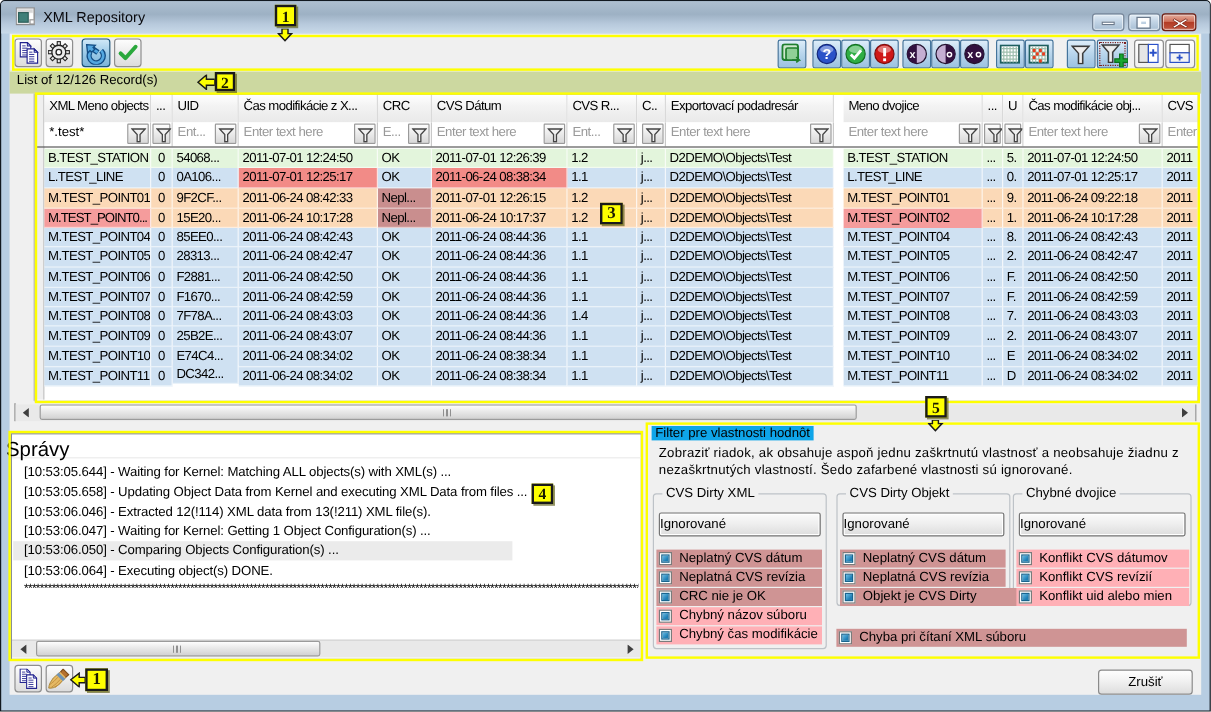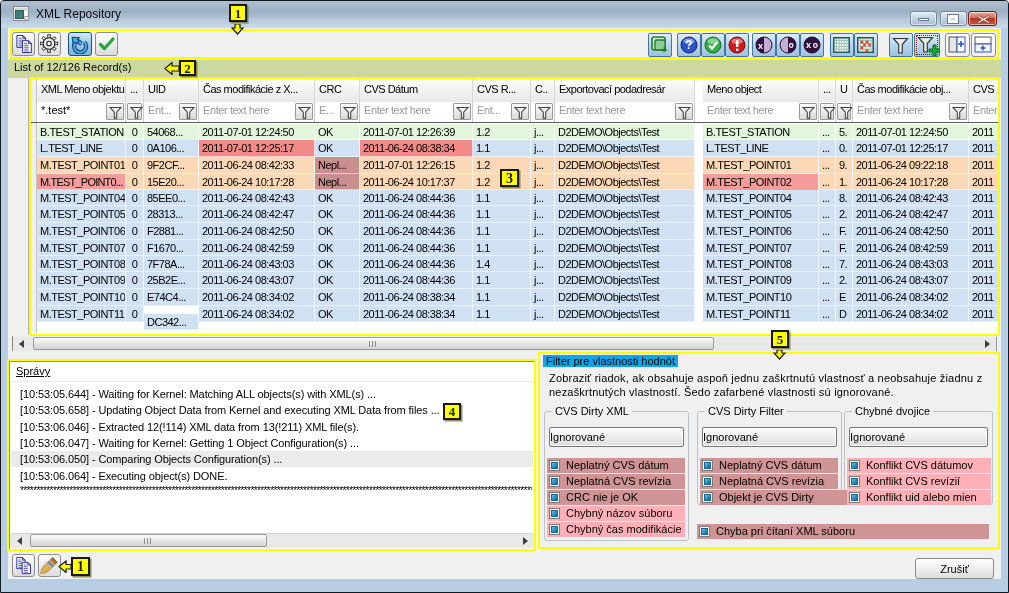--- a/index.html
+++ b/index.html
@@ -202,31 +202,31 @@
   </svg>
 <svg class="abs" style="left:974px;top:36px;z-index:5" width="19" height="18">
     <rect x="1" y="1" width="16" height="7" fill="#fff" stroke="#555"></rect>
 <rect x="1" y="8" width="16" height="8" fill="#f4f4f4" stroke="#2a50c8"></rect>
 <path d="M9 9.5 v5 M6.5 12 h5" stroke="#2a50c8" stroke-width="1.5"></path>
   </svg>
 <div class="abs" style="left:8px;top:59px;width:993px;height:19px;background:#ccd8a0;border-top:1px solid #e2eabc;"></div>
 <div class="abs" style="left:14px;top:61px;font-size:11px;color:#000;z-index:5;">List of 12/126 Record(s)</div>
 <div class="abs" style="left:29px;top:78px;width:970px;height:257px;background:#fff;border:1px solid #9a9a9a;overflow:hidden;"></div>
 <div class="abs" style="left:30px;top:79px;width:7px;height:254px;background:#efefef;border-right:1px solid #c6c6c6;"></div>
-<div class="hdr" style="left:37px;top:79px;width:89px;height:23px;">XML Meno objektu</div>
+<div class="hdr" style="left:37px;top:79px;width:89px;height:23px;">XML Meno objects</div>
 <div class="hdr" style="left:126px;top:79px;width:18px;height:23px;">...</div>
 <div class="hdr" style="left:144px;top:79px;width:55px;height:23px;">UID</div>
 <div class="hdr" style="left:199px;top:79px;width:116px;height:23px;">Čas modifikácie z X...</div>
 <div class="hdr" style="left:315px;top:79px;width:45px;height:23px;">CRC</div>
 <div class="hdr" style="left:360px;top:79px;width:113px;height:23px;">CVS Dátum</div>
 <div class="hdr" style="left:473px;top:79px;width:58px;height:23px;">CVS R...</div>
 <div class="hdr" style="left:531px;top:79px;width:24px;height:23px;">C..</div>
 <div class="hdr" style="left:555px;top:79px;width:140px;height:23px;">Exportovací podadresár</div>
 <div class="abs" style="left:695px;top:79px;width:8px;height:23px;background:#fff;"></div>
-<div class="hdr" style="left:703px;top:79px;width:116px;height:23px;">Meno object</div>
+<div class="hdr" style="left:703px;top:79px;width:116px;height:23px;">Meno dvojice</div>
 <div class="hdr" style="left:819px;top:79px;width:17px;height:23px;">...</div>
 <div class="hdr" style="left:836px;top:79px;width:17px;height:23px;">U</div>
 <div class="hdr" style="left:853px;top:79px;width:116px;height:23px;">Čas modifikácie obj...</div>
 <div class="hdr" style="left:969px;top:79px;width:30px;height:23px;">CVS</div>
 <div class="flt" style="left:37px;top:102px;width:89px;height:20px;">
     <span class="tx">*.test*</span>
     <span class="fbtn" style="right:1px;">
       <svg style="position:absolute;left:2px;top:2px" width="13" height="13">
         <path d="M1 1.5 h11 l-4.3 4.6 v6 h-2.4 v-6 Z" fill="#f0f0f0" stroke="#444" stroke-width="1.1"></path>
       </svg>
@@ -489,21 +489,21 @@
 <div class="cell" style="left:531px;top:289px;width:24px;height:17px;background:#cfe1f2;line-height:17px;border-right:1px solid rgba(255,255,255,.75);border-bottom:1px solid rgba(255,255,255,.55);">j...</div>
 <div class="cell" style="left:555px;top:289px;width:140px;height:17px;background:#cfe1f2;line-height:17px;border-right:1px solid rgba(255,255,255,.75);border-bottom:1px solid rgba(255,255,255,.55);">D2DEMO\Objects\Test</div>
 <div class="abs" style="left:695px;top:289px;width:8px;height:17px;background:#fff;"></div>
 <div class="cell" style="left:703px;top:289px;width:116px;height:17px;background:#cfe1f2;line-height:17px;border-right:1px solid rgba(255,255,255,.75);border-bottom:1px solid rgba(255,255,255,.55);">M.TEST_POINT10</div>
 <div class="cell" style="left:819px;top:289px;width:17px;height:17px;background:#cfe1f2;line-height:17px;border-right:1px solid rgba(255,255,255,.75);border-bottom:1px solid rgba(255,255,255,.55);">...</div>
 <div class="cell" style="left:836px;top:289px;width:17px;height:17px;background:#cfe1f2;line-height:17px;border-right:1px solid rgba(255,255,255,.75);border-bottom:1px solid rgba(255,255,255,.55);">E</div>
 <div class="cell" style="left:853px;top:289px;width:116px;height:17px;background:#cfe1f2;line-height:17px;border-right:1px solid rgba(255,255,255,.75);border-bottom:1px solid rgba(255,255,255,.55);">2011-06-24 08:34:02</div>
 <div class="cell" style="left:969px;top:289px;width:30px;height:17px;background:#cfe1f2;line-height:17px;border-right:1px solid rgba(255,255,255,.75);border-bottom:1px solid rgba(255,255,255,.55);">2011</div>
 <div class="cell" style="left:37px;top:306px;width:89px;height:16px;background:#cfe1f2;line-height:16px;border-right:1px solid rgba(255,255,255,.75);border-bottom:1px solid rgba(255,255,255,.55);">M.TEST_POINT11</div>
 <div class="cell" style="left:126px;top:306px;width:18px;height:16px;background:#cfe1f2;line-height:16px;border-right:1px solid rgba(255,255,255,.75);border-bottom:1px solid rgba(255,255,255,.55);text-align:center;padding-left:0;">0</div>
-<div class="cell" style="left:144px;top:314px;width:55px;height:16px;background:#cfe1f2;line-height:16px;border-right:1px solid rgba(255,255,255,.75);border-bottom:1px solid rgba(255,255,255,.55);">DC342...</div>
+<div class="cell" style="left:144px;top:304px;width:55px;height:16px;background:#cfe1f2;line-height:16px;border-right:1px solid rgba(255,255,255,.75);border-bottom:1px solid rgba(255,255,255,.55);">DC342...</div>
 <div class="cell" style="left:199px;top:306px;width:116px;height:16px;background:#cfe1f2;line-height:16px;border-right:1px solid rgba(255,255,255,.75);border-bottom:1px solid rgba(255,255,255,.55);">2011-06-24 08:34:02</div>
 <div class="cell" style="left:315px;top:306px;width:45px;height:16px;background:#cfe1f2;line-height:16px;border-right:1px solid rgba(255,255,255,.75);border-bottom:1px solid rgba(255,255,255,.55);">OK</div>
 <div class="cell" style="left:360px;top:306px;width:113px;height:16px;background:#cfe1f2;line-height:16px;border-right:1px solid rgba(255,255,255,.75);border-bottom:1px solid rgba(255,255,255,.55);">2011-06-24 08:38:34</div>
 <div class="cell" style="left:473px;top:306px;width:58px;height:16px;background:#cfe1f2;line-height:16px;border-right:1px solid rgba(255,255,255,.75);border-bottom:1px solid rgba(255,255,255,.55);">1.1</div>
 <div class="cell" style="left:531px;top:306px;width:24px;height:16px;background:#cfe1f2;line-height:16px;border-right:1px solid rgba(255,255,255,.75);border-bottom:1px solid rgba(255,255,255,.55);">j...</div>
 <div class="cell" style="left:555px;top:306px;width:140px;height:16px;background:#cfe1f2;line-height:16px;border-right:1px solid rgba(255,255,255,.75);border-bottom:1px solid rgba(255,255,255,.55);">D2DEMO\Objects\Test</div>
 <div class="abs" style="left:695px;top:306px;width:8px;height:16px;background:#fff;"></div>
 <div class="cell" style="left:703px;top:306px;width:116px;height:16px;background:#cfe1f2;line-height:16px;border-right:1px solid rgba(255,255,255,.75);border-bottom:1px solid rgba(255,255,255,.55);">M.TEST_POINT11</div>
 <div class="cell" style="left:819px;top:306px;width:17px;height:16px;background:#cfe1f2;line-height:16px;border-right:1px solid rgba(255,255,255,.75);border-bottom:1px solid rgba(255,255,255,.55);">...</div>
 <div class="cell" style="left:836px;top:306px;width:17px;height:16px;background:#cfe1f2;line-height:16px;border-right:1px solid rgba(255,255,255,.75);border-bottom:1px solid rgba(255,255,255,.55);">D</div>
@@ -515,45 +515,45 @@
 <svg class="abs" style="left:18px;top:340px;z-index:3" width="8" height="8">
     <path d="M6 0 L1 4 L6 8 Z" fill="#3f3f3f"></path>
   </svg>
 <svg class="abs" style="left:983px;top:340px;z-index:3" width="8" height="8">
     <path d="M2 0 L7 4 L2 8 Z" fill="#3f3f3f"></path>
   </svg>
 <div class="sbthumb" style="left:33px;top:337px;height:13px;width:681px;"></div>
 <div class="sbgrip" style="left:369px;top:341px;"></div>
 <div class="abs" style="left:996px;top:337px;width:1px;height:14px;background:#999;"></div>
 <div class="abs" style="left:9px;top:361px;width:526px;height:189px;background:#fff;border:1px solid #898e94;"></div>
-<div class="abs" style="left:16px;top:365px;font-size:11px;z-index:3;text-decoration:underline;">Správy</div>
+<div class="abs" style="left:5px;top:365px;font-size:17px;z-index:3;">Správy</div>
 <div class="abs" style="left:10px;top:381px;width:524px;height:1px;background:#ececec;"></div>
 <div class="log" style="top:386px;width:522px;">[10:53:05.644] - Waiting for Kernel: Matching ALL objects(s) with XML(s) ...</div>
 <div class="log" style="top:402px;width:522px;">[10:53:05.658] - Updating Object Data from Kernel and executing XML Data from files ...</div>
 <div class="log" style="top:419px;width:522px;">[10:53:06.046] - Extracted 12(!114) XML data from 13(!211) XML file(s).</div>
 <div class="log" style="top:435px;width:522px;">[10:53:06.047] - Waiting for Kernel: Getting 1 Object Configuration(s) ...</div>
-<div class="log" style="top:451px;width:522px;background:#ebebeb;">[10:53:06.050] - Comparing Objects Configuration(s) ...</div>
+<div class="log" style="top:451px;width:416px;background:#ebebeb;">[10:53:06.050] - Comparing Objects Configuration(s) ...</div>
 <div class="log" style="top:468px;width:522px;">[10:53:06.064] - Executing object(s) DONE.</div>
 <div class="log" style="top:483px;width:521px;font-size:10px;letter-spacing:-0.6px;overflow:hidden;">**************************************************************************************************************************************************************************</div>
 <div class="sb" style="left:10px;top:533px;width:524px;height:15px;border-top:1px solid #d4d4d4;"></div>
 <svg class="abs" style="left:16px;top:537px;z-index:3" width="8" height="8">
     <path d="M6 0 L1 4 L6 8 Z" fill="#3f3f3f"></path>
   </svg>
 <svg class="abs" style="left:521px;top:537px;z-index:3" width="8" height="8">
     <path d="M2 0 L7 4 L2 8 Z" fill="#3f3f3f"></path>
   </svg>
 <div class="sbthumb" style="left:30px;top:534px;height:13px;width:237px;"></div>
 <div class="sbgrip" style="left:144px;top:538px;"></div>
 <div class="glab" style="left:543px;top:355px;background:#0ea5e9;">Filter pre vlastnosti hodnôt</div>
 <div class="abs" style="left:549px;top:372px;font-size:11px;letter-spacing:0.2px;line-height:13.5px;width:460px;">Zobraziť riadok, ak obsahuje aspoň jednu zaškrtnutú vlastnosť a neobsahuje žiadnu z<br>nezaškrtnutých vlastností. Šedo zafarbené vlastnosti sú ignorované.</div>
 <div class="gbx" style="left:544px;top:411px;width:145px;height:130px;"></div>
 <div class="glab" style="left:552px;top:405px;">CVS Dirty XML</div>
 <div class="igbtn" style="left:549px;top:427px;width:135px;">Ignorované</div>
 <div class="gbx" style="left:697px;top:411px;width:145px;height:94px;"></div>
-<div class="glab" style="left:705px;top:405px;">CVS Dirty Filter</div>
+<div class="glab" style="left:705px;top:405px;">CVS Dirty Objekt</div>
 <div class="igbtn" style="left:702px;top:427px;width:135px;">Ignorované</div>
 <div class="gbx" style="left:844px;top:411px;width:149px;height:94px;"></div>
 <div class="glab" style="left:852px;top:405px;">Chybné dvojice</div>
 <div class="igbtn" style="left:849px;top:427px;width:139px;">Ignorované</div>
 <div class="citem" style="left:547px;top:458px;width:138px;background:#cf9494;"><span class="cbx">
       <i></i>
     </span>Neplatný CVS dátum</div>
 <div class="citem" style="left:547px;top:474px;width:138px;background:#cf9494;"><span class="cbx">
       <i></i>
     </span>Neplatná CVS revízia</div>

